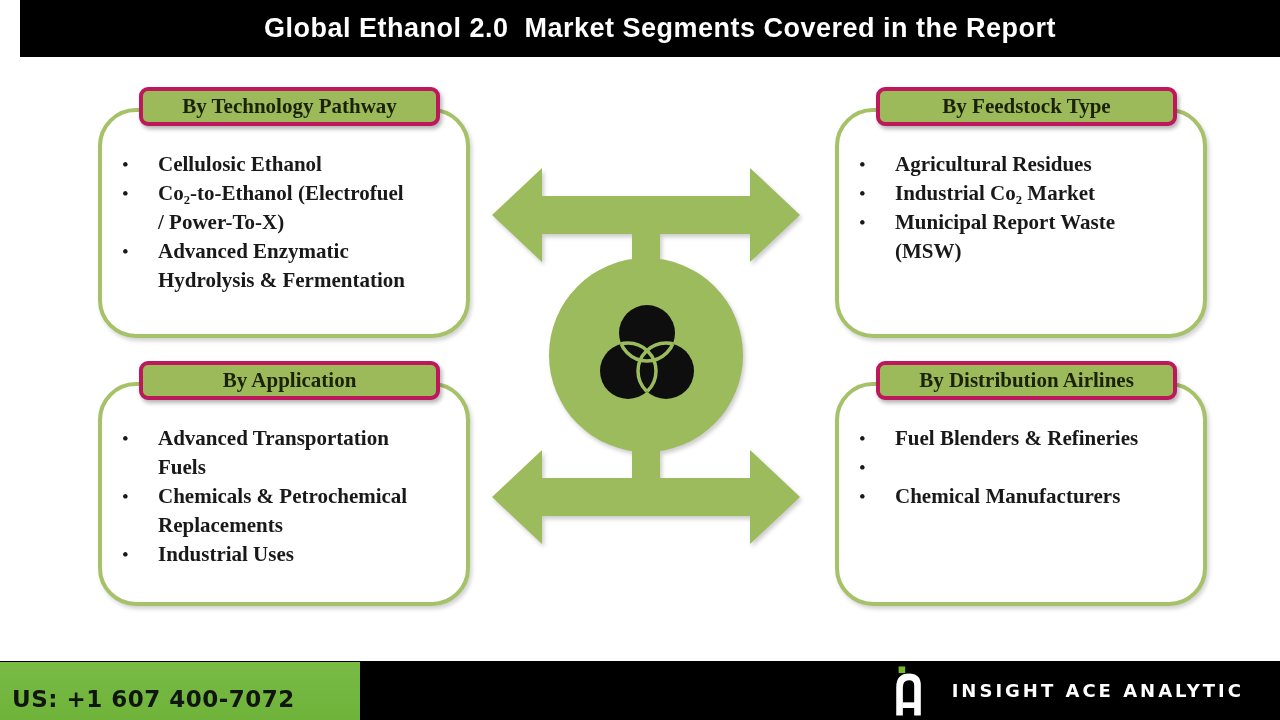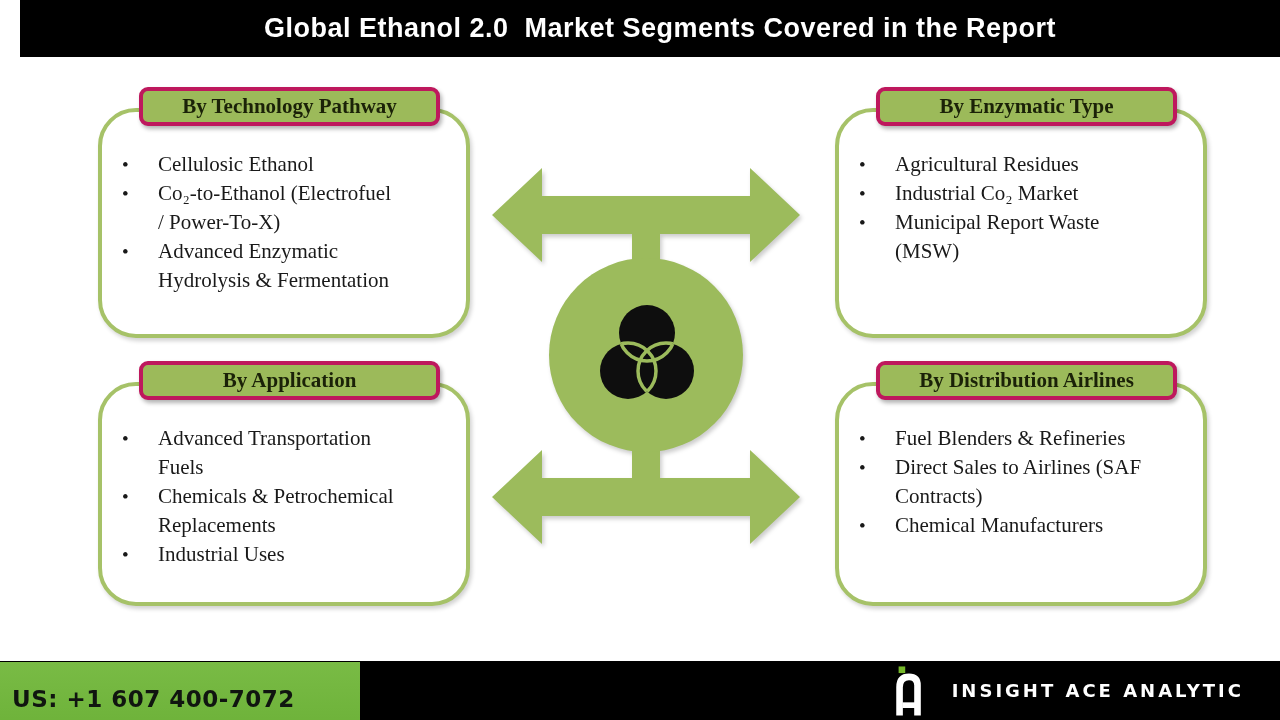--- a/index.html
+++ b/index.html
@@ -30,21 +30,21 @@
     box-shadow:2px 3px 4px rgba(0,0,0,.3);
     display:flex;align-items:center;justify-content:center;
     font-weight:bold;font-size:21px;color:#1b2208;
   }
   .quad ul{
     position:absolute;left:0;top:21px;width:364px;margin:0;
     padding:42px 10px 0 24px;list-style:none;z-index:1;
   }
   .quad li{display:flex;line-height:29px;font-size:21px;color:#191919;}
   .quad li .dot{width:36px;flex:none;font-size:19px;}
-  .quad li .txt{white-space:pre-line;}
+  .quad li .txt{white-space:pre-line;font-weight:bold;}
   #quad-technology{left:98px;top:87px;}
   #quad-feedstock{left:835px;top:87px;}
   #quad-application{left:98px;top:361px;}
   #quad-distribution{left:835px;top:361px;}
   
   #center-graphic{position:absolute;left:480px;top:160px;width:330px;height:390px;}
   #center-graphic svg{display:block;width:100%;height:100%;}
   .green-shape{filter:drop-shadow(2px 3px 2px rgba(0,0,0,.2));}
   
   .footer-bar{
@@ -93,21 +93,21 @@
       </li>
       <li>
         <span class="dot">•</span>
         <span class="txt">Advanced Enzymatic
 Hydrolysis &amp; Fermentation</span>
       </li>
     </ul>
   </div>
 
   <div class="quad" id="quad-feedstock">
-    <div class="tab">By Enzymatic Type</div>
+    <div class="tab">By Feedstock Type</div>
     <div class="box"></div>
     <ul>
       <li>
         <span class="dot">•</span>
         <span class="txt">Agricultural Residues</span>
       </li>
       <li>
         <span class="dot">•</span>
         <span class="txt">Industrial Co₂ Market</span>
       </li>
@@ -143,22 +143,20 @@
   <div class="quad short" id="quad-distribution">
     <div class="tab">By Distribution Airlines</div>
     <div class="box"></div>
     <ul>
       <li>
         <span class="dot">•</span>
         <span class="txt">Fuel Blenders &amp; Refineries</span>
       </li>
       <li>
         <span class="dot">•</span>
-        <span class="txt">Direct Sales to Airlines (SAF
-Contracts)</span>
       </li>
       <li>
         <span class="dot">•</span>
         <span class="txt">Chemical Manufacturers</span>
       </li>
     </ul>
   </div>
 
   <div id="center-graphic">
     <svg viewBox="0 0 330 390">

